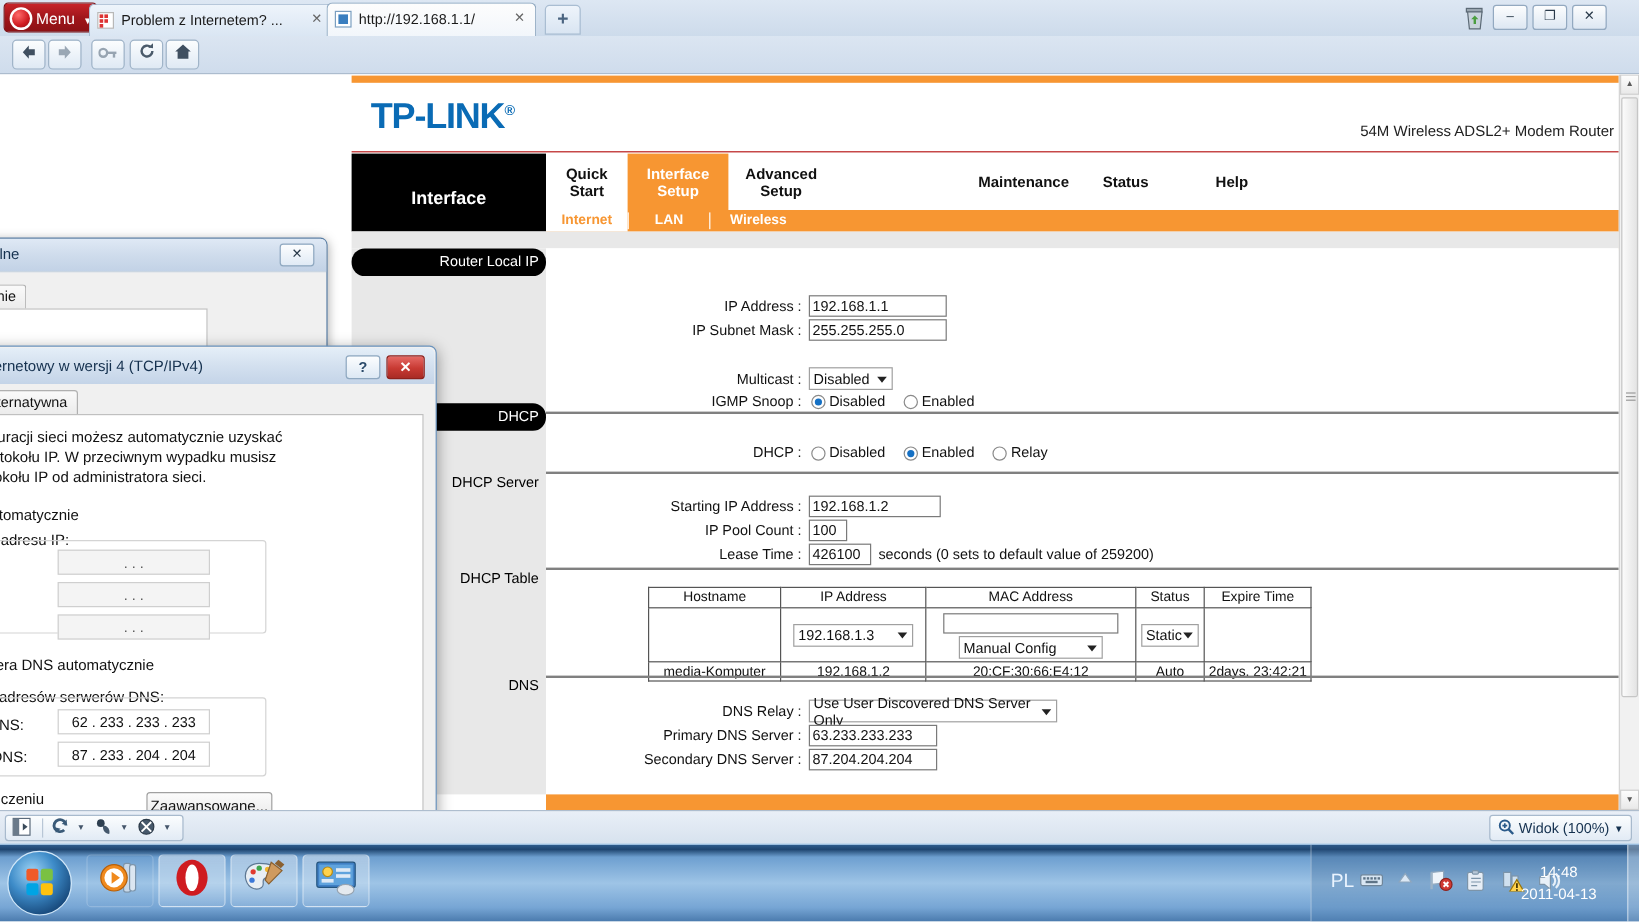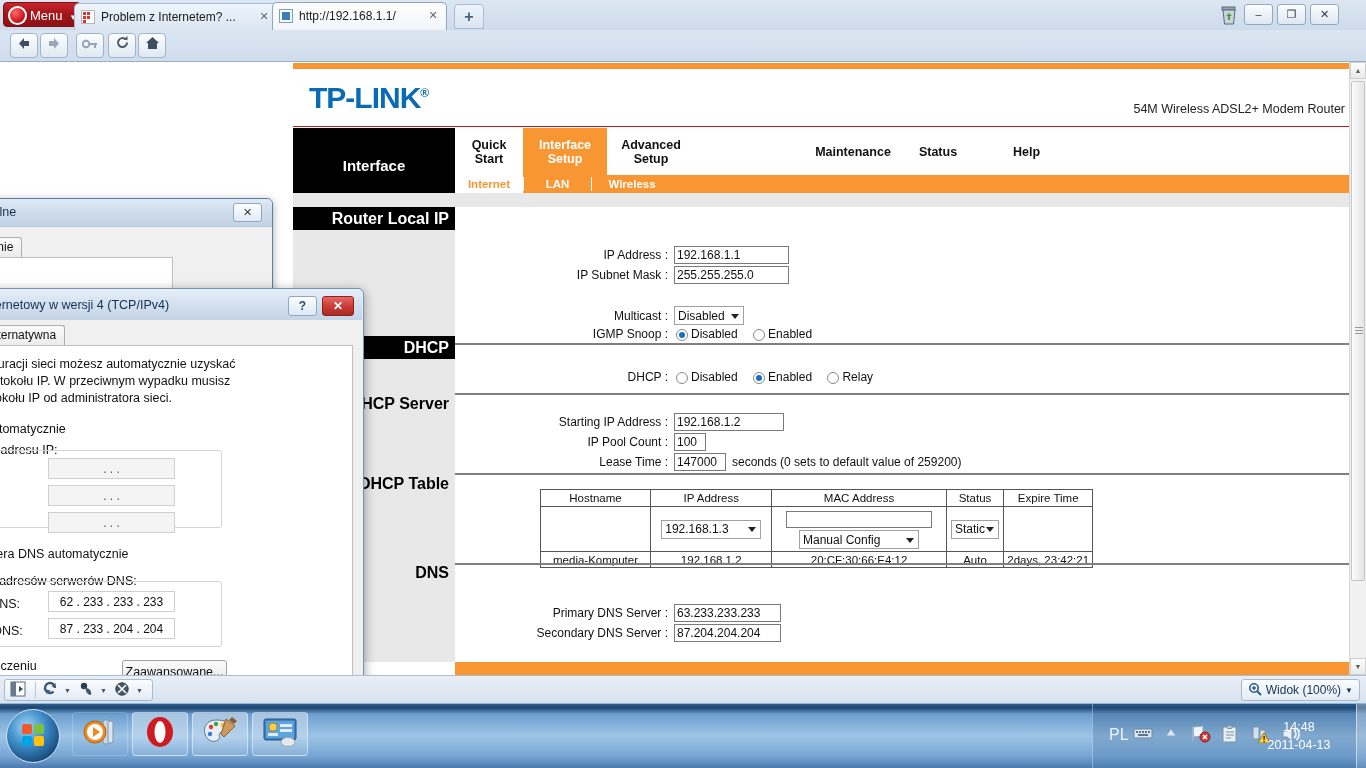--- a/index.html
+++ b/index.html
@@ -166,22 +166,23 @@
     font-size: 11.5px; font-weight: bold; color: #fff; text-align: center;
     cursor: pointer;
   }
   .subitem.sel { background: #fff; color: #f79632; }
   .subdiv { position: absolute; top: 2px; width: 1px; height: 14px; background: #fff; }
 
   .content-wrap { position: absolute; left: 0; top: 131px; width: 1056px; height: 482px; background: #fff; }
   .gray-band { position: absolute; left: 0; top: 0; width: 1056px; height: 14px; background: #e8e8e8; }
   .leftcol { position: absolute; left: 0; top: 14px; width: 162px; height: 455px; background: #e8e8e8; }
   .sec-label {
-    position: absolute; right: 6px; font-size: 16px; font-weight: bold; color: #000;
+    position: absolute; right: 6px; font-size: 12px; font-weight: normal; color: #000;
     white-space: nowrap;
+    border-radius: 11px;
   }
   .sec-label.black {
     left: 0; right: 0; width: 162px; background: #000; color: #fff;
     text-align: right; padding-right: 6px; height: 23px; line-height: 23px;
   }
   .rightcol { position: absolute; left: 162px; top: 14px; width: 894px; height: 455px; background: #fff; }
   .hr-line { position: absolute; height: 2px; background: #808080; }
 
   .frow { position: absolute; display: flex; align-items: center; font-size: 12px; color: #111; }
   .flabel { text-align: right; white-space: nowrap; }
@@ -584,21 +585,21 @@
             <span class="tinput" style="width:110px; margin-left:6px; line-height:17px;">192.168.1.2</span>
           </div>
 
           <div class="frow" style="left:0px; top:226px;">
             <span class="flabel" style="width:213px;">IP Pool Count :</span>
             <span class="tinput" style="width:32px; margin-left:6px; line-height:17px;">100</span>
           </div>
 
           <div class="frow" style="left:0px; top:246px;">
             <span class="flabel" style="width:213px;">Lease Time :</span>
-            <span class="tinput" style="width:52px; margin-left:6px; line-height:17px;">147000</span>
+            <span class="tinput" style="width:52px; margin-left:6px; line-height:17px;">426100</span>
             <span style="margin-left:6px;">seconds   (0 sets to default value of 259200)</span>
           </div>
 
           <div class="hr-line" style="left:0px; top:266px; width:894px;"></div>
 
           <table class="dhcp-table" style="left:85px; top:282px; width:553px;">
             <tbody>
                 <tr>
               <th style="width:112px; height:17px;">Hostname</th>
               <th style="width:122px;">IP Address</th>
@@ -634,20 +635,27 @@
               <td>192.168.1.2</td>
               <td>20:CF:30:66:E4:12</td>
               <td>Auto</td>
               <td>2days, 23:42:21</td>
             </tr>
           </tbody>
             </table>
 
           <div class="hr-line" style="left:0px; top:356px; width:894px;"></div>
 
+          <div class="frow" style="left:0px; top:376px;">
+            <span class="flabel" style="width:213px;">DNS Relay :</span>
+            <span class="tsel" style="width:207px; margin-left:6px; padding-right:18px;">
+              <span>Use User Discovered DNS Server Only</span>
+              <span class="arr"></span>
+            </span>
+          </div>
 
           <div class="frow" style="left:0px; top:397px;">
             <span class="flabel" style="width:213px;">Primary DNS Server :</span>
             <span class="tinput" style="width:107px; margin-left:6px; line-height:17px;">63.233.233.233</span>
           </div>
 
           <div class="frow" style="left:0px; top:417px;">
             <span class="flabel" style="width:213px;">Secondary DNS Server :</span>
             <span class="tinput" style="width:107px; margin-left:6px; line-height:17px;">87.204.204.204</span>
           </div>

